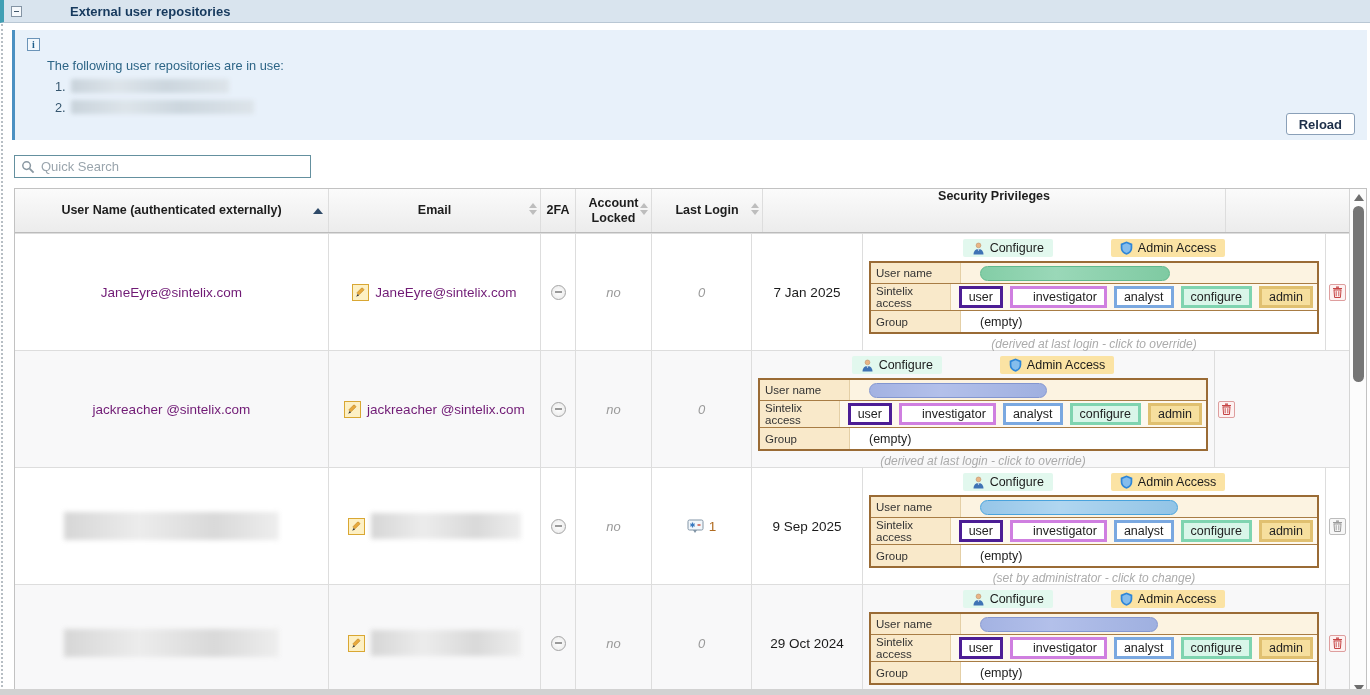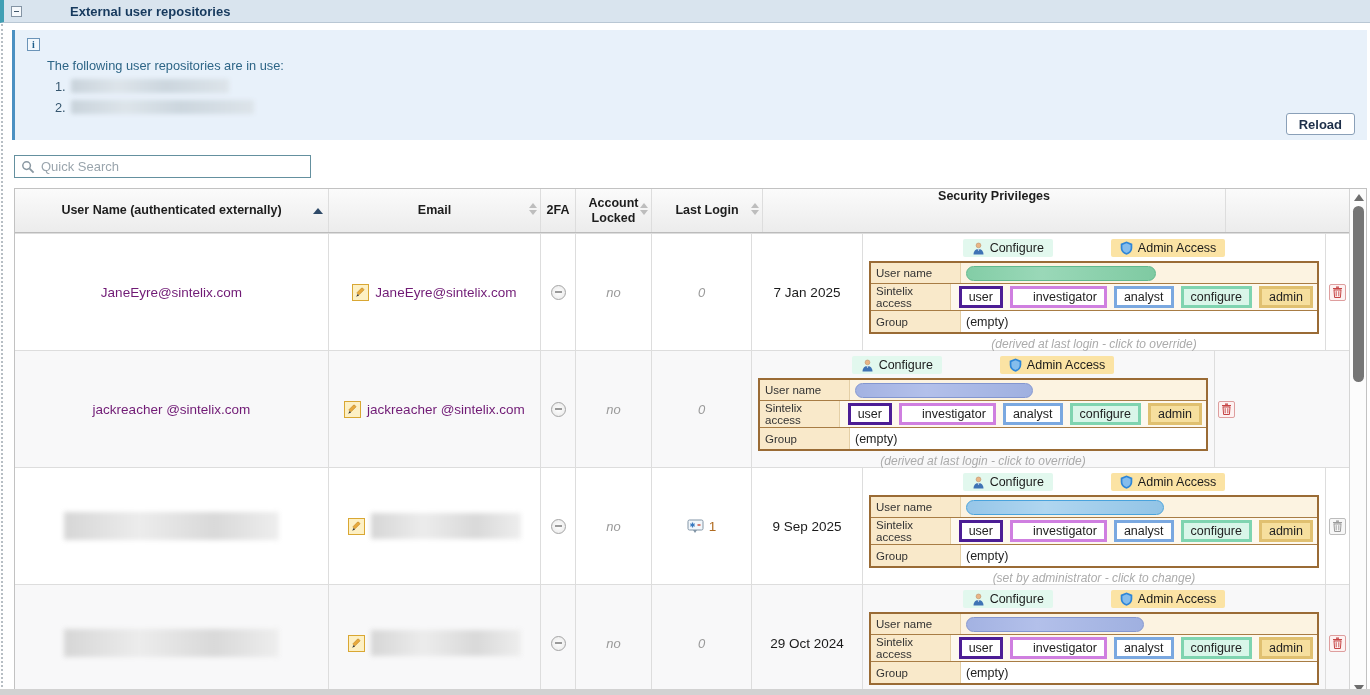--- a/index.html
+++ b/index.html
@@ -89,21 +89,21 @@
   .priv-btns { display:flex; justify-content:center; gap:58px; width:100%; margin-bottom:4px; }
   .pbtn { border:none; border-radius:2px; height:18px; display:inline-flex; align-items:center; gap:5px;
     padding:0 9px; font-size:12.5px; color:#1b1b1b; cursor:pointer; font-family:"Liberation Sans", sans-serif; }
   .pbtn.configure { background:#e2f8ee; }
   .pbtn.admin { background:#fbe3a4; }
   .priv-box { width:100%; border:2px solid #9a6b35; }
   .prow { display:flex; min-height:21px; border-bottom:1px solid #a87c44; }
   .prow:last-child { border-bottom:none; }
   .plabel { width:90px; background:#f9e9ca; font-size:11.5px; color:#333;
     display:flex; align-items:center; padding-left:5px; border-right:1px solid #e4cfa6; }
-  .pval { flex:1; display:flex; align-items:center; padding-left:5px; font-size:12.5px; color:#222; }
+  .pval { flex:1; display:flex; align-items:center; padding-left:19px; font-size:12.5px; color:#222; }
   .prow.u .pval { background:#fcf3e1; }
   .prow.a .pval { background:#fdf8ee; gap:7px; padding:2px 4px 2px 8px; }
   .prow.g .pval { background:#fff; }
   .pill { height:15px; border-radius:8px; filter:blur(0.5px); }
   .pill.green { width:190px; background:linear-gradient(90deg,#83cda6,#9ad8b8 40%,#7fcaa2); border:1px solid #5fb88c; }
   .pill.lav   { width:178px; background:linear-gradient(90deg,#a3b2e2,#b3c0ea 40%,#9fb0e0); border:1px solid #8396d0; }
   .pill.sky   { width:198px; background:linear-gradient(90deg,#96c6e8,#b0d6f0 40%,#92c4e6); border:1px solid #49a3dd; }
   .tag { border-radius:0; font-size:12.5px; padding:0 7px; line-height:16px; color:#222;
     background:#fff; border:3px solid #4c1d95; cursor:pointer;text-align:center; }
   .tag.investigator { border-color:#cf7fe0;padding-left:20px; }

